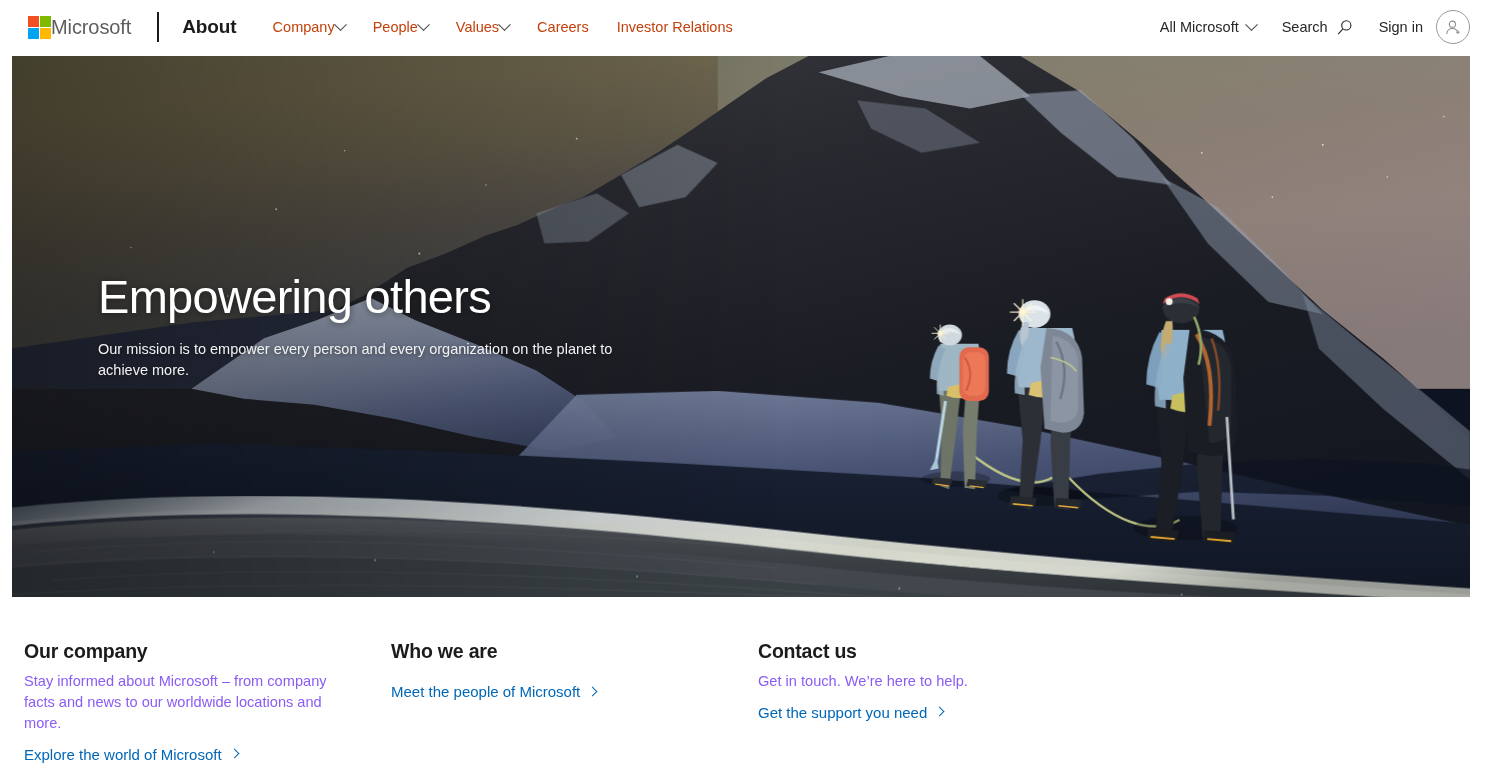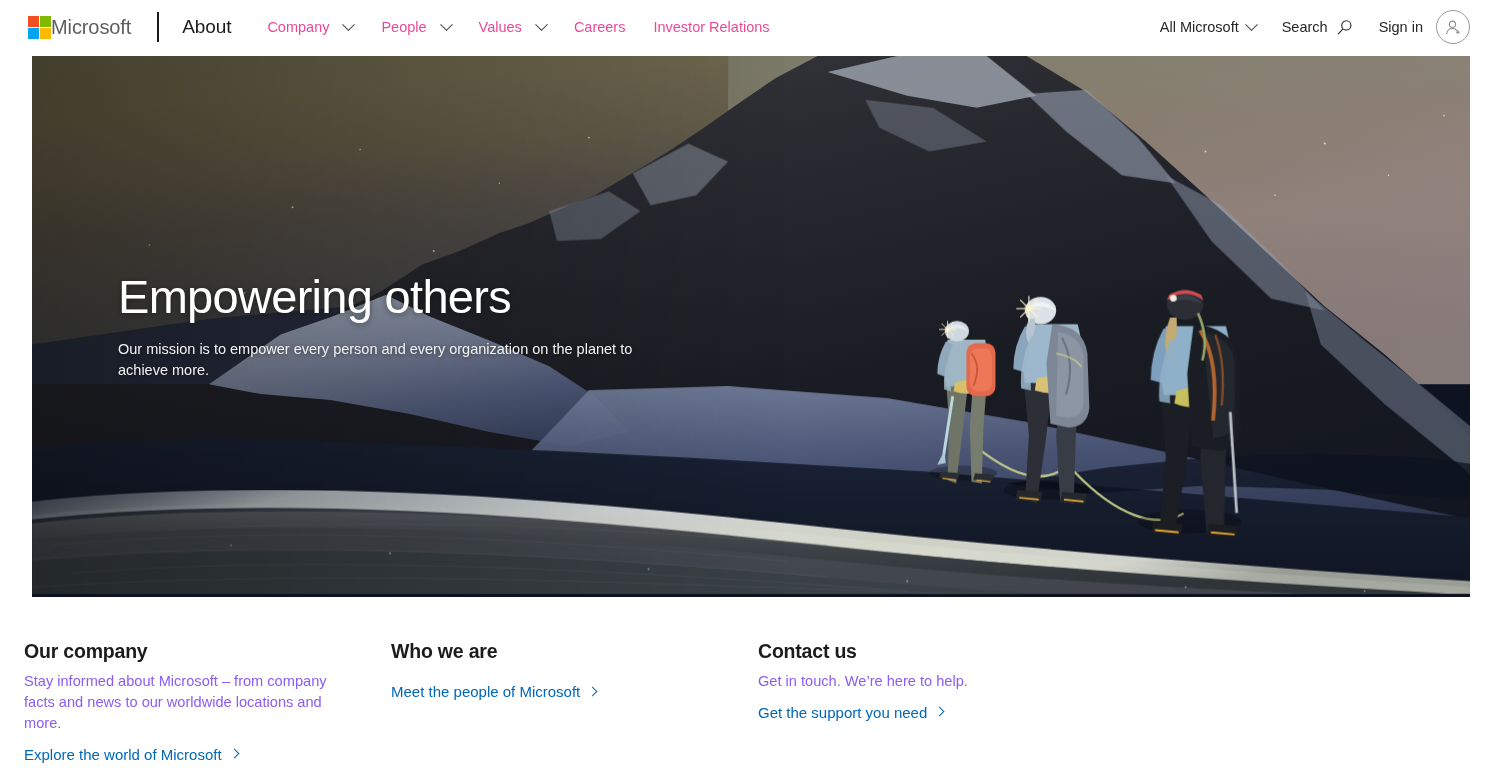--- a/index.html
+++ b/index.html
@@ -42,34 +42,34 @@
     white-space: nowrap;
   }
   .nav-divider {
     width: 2px;
     height: 30px;
     background: #1b1b1b;
     margin: 0 23px 0 26px;
   }
   .about-label {
     font-size: 19px;
-    font-weight: 400;
+    font-weight: 700;
     color: #1b1b1b;
     letter-spacing: -0.1px;
     margin-right: 22px;
     white-space: nowrap;
   }
   .nav-items { display: flex; align-items: center; gap: 0px; }
   .nav-item {
     font-size: 14.5px;
-    color: #ec4899;
+    color: #c2410c;
     padding: 6px 14px;
     display: flex;
     align-items: center;
-    gap: 15px;
+    gap: 1px;
     white-space: nowrap;
     cursor: pointer;
     text-decoration: none;
   }
   .chev {
     display: inline-block;
     width: 9px; height: 9px;
     border-right: 1.3px solid #4a4a4a;
     border-bottom: 1.3px solid #4a4a4a;
     transform: rotate(45deg) translate(-2px,-2px);
@@ -97,21 +97,21 @@
     border-radius: 50%;
     display: flex; align-items: center; justify-content: center;
     margin-left: 9px;
     cursor: pointer;
     flex-shrink: 0;
   }
 
   
   .hero {
     position: relative;
-    margin: 2px 24px 0 32px;
+    margin: 2px 24px 0 12px;
     height: 541px;
     overflow: hidden;
     background: #0d1320;
   }
   .hero-art { position: absolute; inset: 0; }
   .hero-content {
     position: absolute;
     left: 86px;
     top: 216px;
     z-index: 6;

